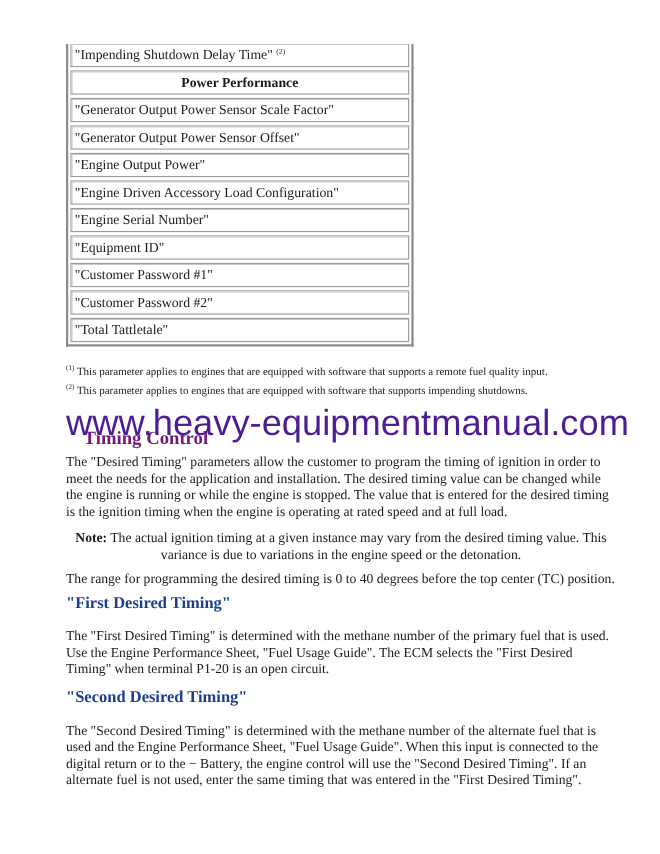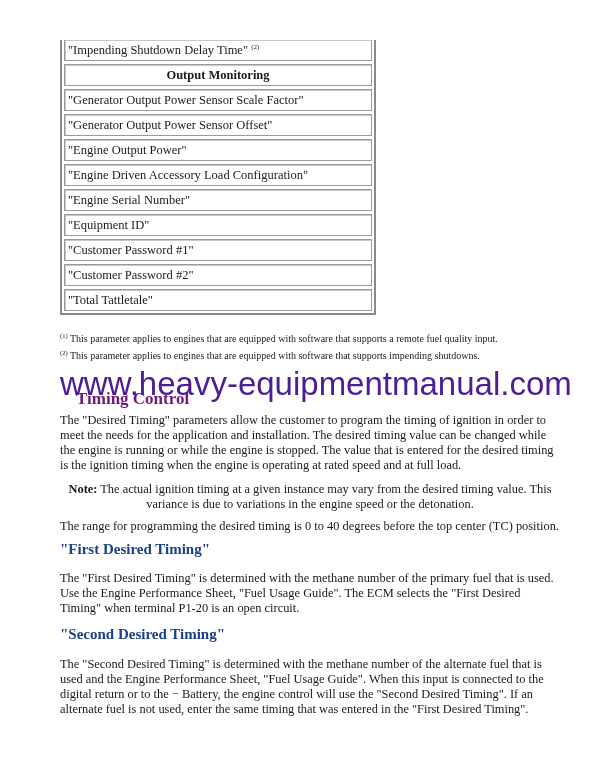--- a/index.html
+++ b/index.html
@@ -112,21 +112,21 @@
     .p-second { top: 657px; }
     b.note-label { font-weight: bold; }
   </style>
 </head>
 <body>
 
 <div class="page">
 
   <div class="param-table">
     <div class="cell first"><span>"Impending Shutdown Delay Time"</span> <sup>(2)</sup></div>
-    <div class="cell header">Output Monitoring</div>
+    <div class="cell header">Power Performance</div>
     <div class="cell">"Generator Output Power Sensor Scale Factor"</div>
     <div class="cell">"Generator Output Power Sensor Offset"</div>
     <div class="cell">"Engine Output Power"</div>
     <div class="cell">"Engine Driven Accessory Load Configuration"</div>
     <div class="cell">"Engine Serial Number"</div>
     <div class="cell">"Equipment ID"</div>
     <div class="cell">"Customer Password #1"</div>
     <div class="cell">"Customer Password #2"</div>
     <div class="cell">"Total Tattletale"</div>
   </div>

